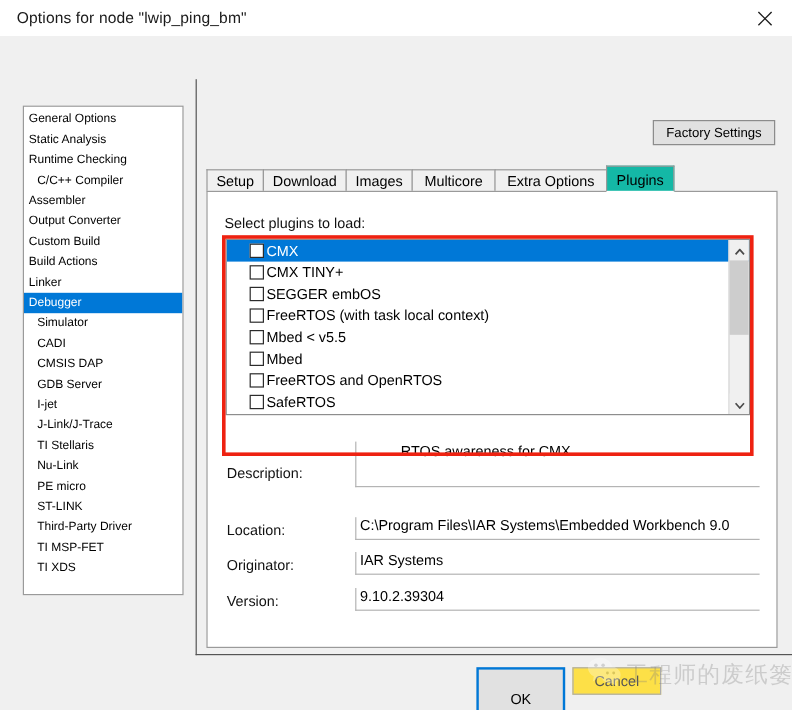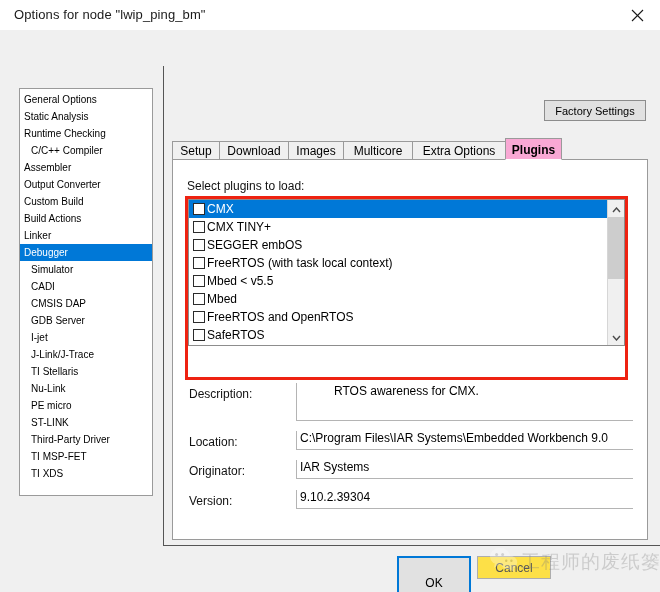--- a/index.html
+++ b/index.html
@@ -139,24 +139,23 @@
     font-size: 12px;
     color: #000;
     text-align: center;
     cursor: pointer;
     white-space: nowrap;
   }
   .tab.active {
     top: 0;
     height: 22px;
     line-height: 22px;
-    background: #f9a8d4;
+    background: #14b8a6;
     border-bottom: 1px solid #ffffff;
     z-index: 5;
-    font-weight: bold;
   }
 
   
   #tabpanel {
     position: absolute;
     left: 172px; top: 129px;
     width: 476px; height: 381px;
     background: #ffffff;
     border: 1px solid #9a9a9a;
     box-sizing: border-box;
@@ -178,21 +177,21 @@
     border: 1px solid #8d8d8d;
     box-sizing: border-box;
     overflow: hidden;
   }
   .plug-row {
     position: relative;
     height: 18px;
     line-height: 18px;
     display: flex;
     align-items: center;
-    padding-left: 4px;
+    padding-left: 19px;
     white-space: nowrap;
     cursor: default;
     text-align: center;
   }
   .plug-row.selected { background: #0078d7; }
   .plug-row.selected .plug-label { color: #ffffff; }
   .plug-check {
     width: 12px; height: 12px;
     border: 1px solid #2b2b2b;
     background: #ffffff;
@@ -261,21 +260,21 @@
     border-left: 1px solid #b4b4b4;
     border-bottom: 1px solid #b4b4b4;
     box-sizing: border-box;
     padding-left: 3px;
     overflow: hidden;
     white-space: nowrap;
     line-height: 15px;
   }
 
   #desc-label  { top: 357px; }
-  #desc-value  { top: 353px; width: 337px; height: 38px; padding-top: 1px; padding-left: 37px; }
+  #desc-value  { top: 338px; width: 337px; height: 38px; padding-top: 1px; padding-left: 37px; }
   #loc-label   { top: 405px; }
   #loc-value   { top: 401px; width: 337px; height: 19px; }
   #orig-label  { top: 434px; }
   #orig-value  { top: 430px; width: 337px; height: 19px; }
   #ver-label   { top: 464px; }
   #ver-value   { top: 460px; width: 337px; height: 19px; }
 
   
   #ok-btn {
     position: absolute;

